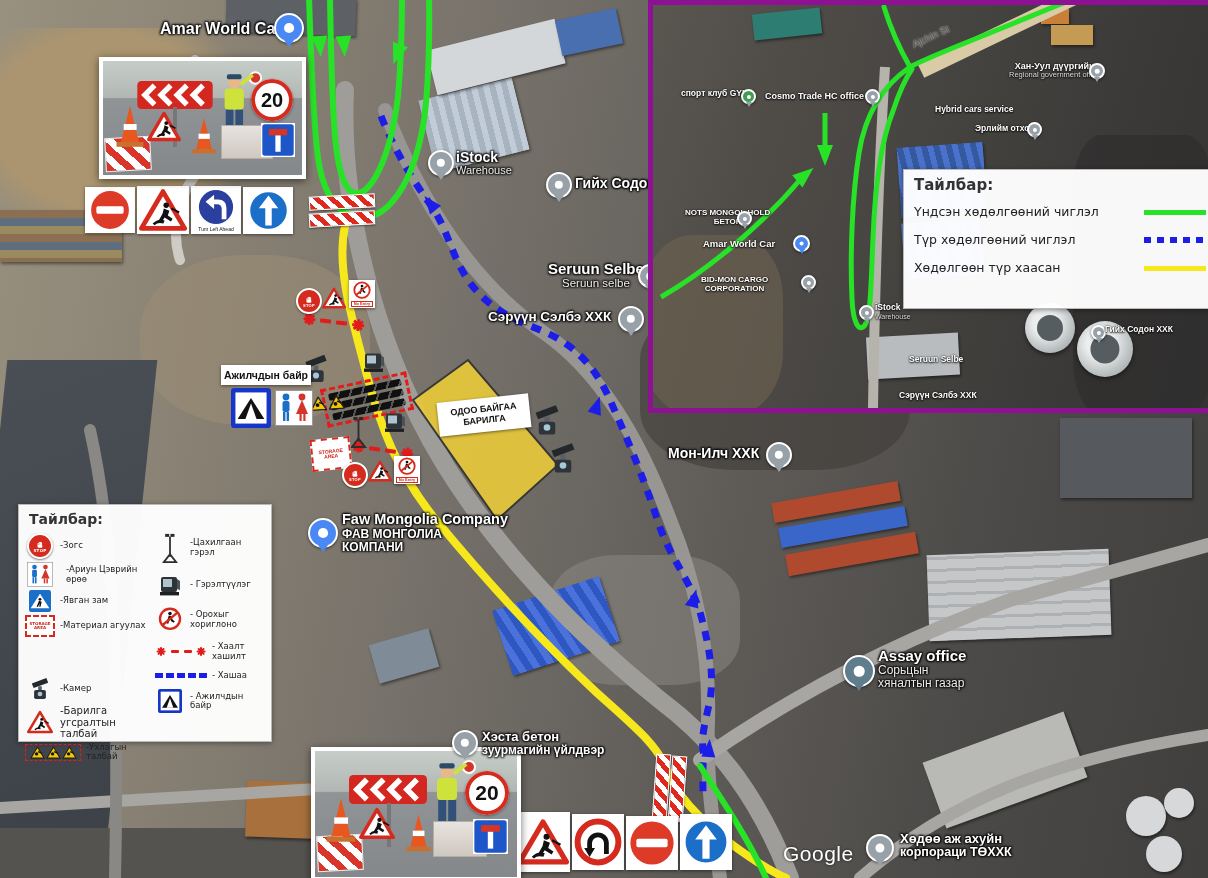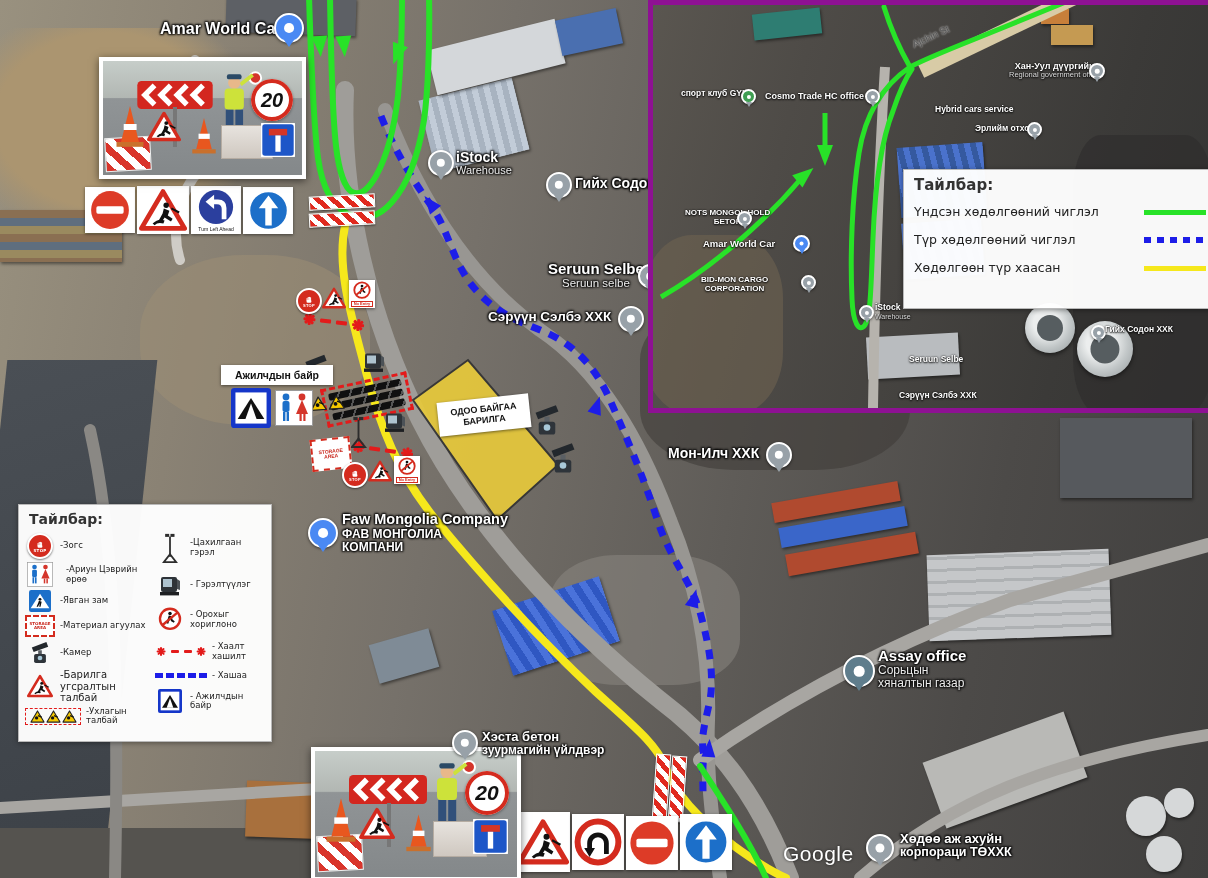--- a/index.html
+++ b/index.html
@@ -54,21 +54,21 @@
   .card{position:absolute;background:#fff;box-shadow:0 1px 3px rgba(0,0,0,.5);display:flex;flex-direction:column;align-items:center;justify-content:center;}
   .npcap{background:#fff;border:1px solid #d42b1e;color:#d42b1e;font-weight:bold;text-align:center;line-height:1.05;}
   .ssa{position:absolute;background:#fff;border:2px dashed #d42b1e;color:#c9271d;font-weight:bold;
     display:flex;align-items:center;justify-content:center;text-align:center;line-height:1.1;}
   .dsa{background:#fff;border:2px solid #111;width:30px;}
   .dsa .band{background:#c9271d;color:#fff;font-size:5px;font-weight:bold;text-align:center;line-height:1.3;}
   .dsa .txt{color:#111;font-size:4.5px;font-weight:bold;text-align:center;line-height:1.15;}
   .dsa .bar{height:4px;background:#111;margin:1px;}
   
   .photo{position:absolute;border:4px solid #fff;box-shadow:0 2px 8px rgba(0,0,0,.55);overflow:hidden;
-    background:linear-gradient(#c6cdc9 0%,#b2b7b3 32%,#909496 33%,#84888a 100%);font-style:italic;}
+    background:linear-gradient(#c6cdc9 0%,#b2b7b3 32%,#909496 33%,#84888a 100%);}
   .spd{position:absolute;background:#fff;border-radius:50%;border:0;display:flex;align-items:center;justify-content:center;
     box-shadow:0 0 0 4px #d42b1e inset, 0 1px 3px rgba(0,0,0,.4);color:#111;font-weight:bold;}
   .block{position:absolute;background:linear-gradient(#e7e3de,#cfc8c0);border:1px solid #b5aca2;}
   .stripebox{position:absolute;background:repeating-linear-gradient(45deg,#d9352b 0 7px,#fff 7px 14px);border:1px solid #eee;}
   
   #inset{position:absolute;left:648px;top:0;width:555px;height:403px;border:5px solid #8e1193;overflow:hidden;
     background:linear-gradient(105deg,#5a5650 0%,#4e4b47 25%,#454340 50%,#3b3a38 75%,#343433 100%);}
   .ilabel{position:absolute;color:#fff;font-weight:bold;line-height:1.12;
     text-shadow:0 0 2px #000,0 1px 2px rgba(0,0,0,.9);}
   .ilabel .sub{display:block;font-weight:normal;color:#dedede;}
@@ -386,21 +386,21 @@
   <svg class="ic abs" style="left:368px;top:460px;" width="24" height="22">
       <use href="#sym-rw"></use>
     </svg>
   <div class="card" style="left:394px;top:456px;width:24px;padding:1px;">
     <svg class="ic" width="20" height="20" viewBox="0 0 40 40">
         <use href="#sym-np"></use>
       </svg>
     <div class="npcap" style="font-size:4px;width:20px;">No Entry</div>
   </div>
 
-  <div class="wlabel" style="left:221px;top:365px;width:112px;height:20px;font-size:10.5px;">Ажилчдын байр</div>
+  <div class="wlabel" style="left:221px;top:365px;width:90px;height:20px;font-size:10.5px;">Ажилчдын байр</div>
   <svg class="ic abs" style="left:231px;top:388px;" width="40" height="40">
       <use href="#sym-tent"></use>
     </svg>
   <svg class="ic abs" style="left:275px;top:390px;" width="38" height="36">
       <use href="#sym-tw"></use>
     </svg>
 
   <div class="card" style="left:85px;top:187px;width:50px;height:46px;">
     <svg class="ic" width="42" height="42">
         <use href="#sym-ne"></use>
@@ -582,21 +582,21 @@
         <span class="lbl">-Явган зам</span>
       </div>
       <div class="lrow" style="font-size:8.5px;">
         <span class="icn">
             <span class="ssa" style="position:static;width:26px;height:18px;font-size:4px;">
               <span>STORAGE AREA</span>
             </span>
           </span>
         <span class="lbl">-Материал агуулах</span>
       </div>
-      <div class="lrow" style="font-size:8.5px;">
+      <div class="lrow" style="font-size:8.5px;margin-top:36px;">
         <span class="icn">
             <svg class="ic" width="20" height="26">
               <use href="#sym-cam"></use>
             </svg>
           </span>
         <span class="lbl">-Камер</span>
       </div>
       <div class="lrow" style="font-size:10px;">
         <span class="icn">
             <svg class="ic" width="26" height="24">

